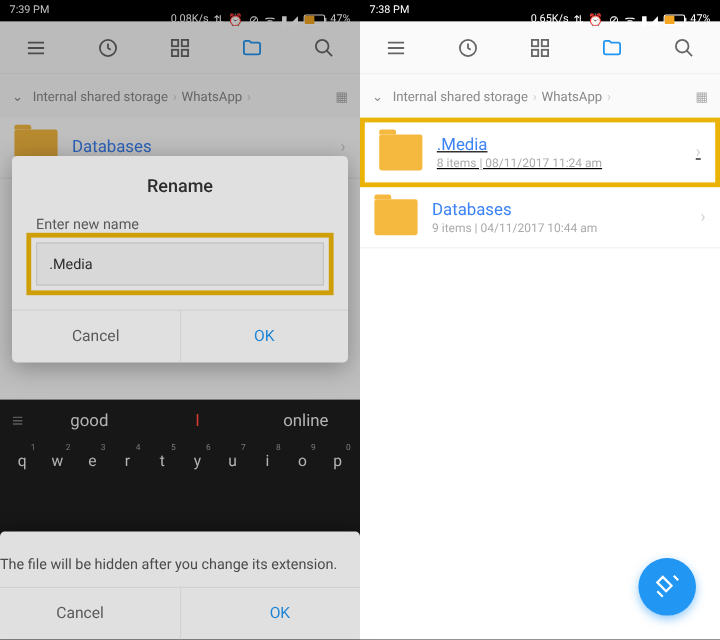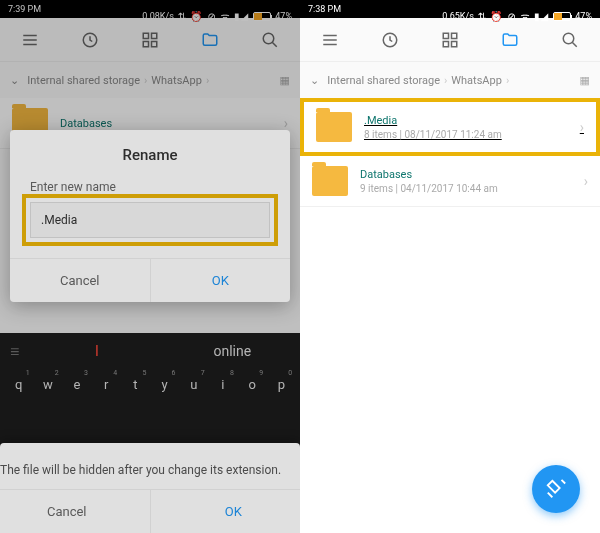--- a/index.html
+++ b/index.html
@@ -15,21 +15,21 @@
     .toolbar { height: 44px; display: flex; align-items: center; justify-content: space-around; border-bottom: 1px solid #eee; background: #fafafa; }
     .toolbar-icon { width: 20px; height: 20px; display: flex; align-items: center; justify-content: center; color: #666; }
     .toolbar-icon.active { color: #2196f3; }
     .breadcrumb { height: 36px; display: flex; align-items: center; padding: 0 10px; font-size: 11px; color: #888; background: #fafafa; }
     .breadcrumb-chevron { margin-right: 8px; color: #888; }
     .breadcrumb-grid { margin-left: auto; color: #aaa; }
     .folder-item { display: flex; align-items: center; padding: 10px 12px; border-bottom: 1px solid #f0f0f0; position: relative; }
     .folder-icon { width: 36px; height: 30px; background: #f5b940; border-radius: 2px; margin-right: 12px; position: relative; }
     .folder-icon::before { content: ''; position: absolute; top: -4px; left: 0; width: 14px; height: 4px; background: #f5b940; border-radius: 2px 2px 0 0; }
     .folder-info { flex: 1; }
-    .folder-name { font-size: 11px; color: #0f766e; }
+    .folder-name { font-size: 14px; color: #3b82f6; }
     .folder-meta { font-size: 10px; color: #aaa; margin-top: 2px; }
     .folder-chevron { color: #ccc; font-size: 14px; }
     .red-box { border: 4px solid #eab308; text-decoration: underline; }
     .dialog { position: absolute; left: 10px; right: 10px; background: #fff; border-radius: 4px; box-shadow: 0 4px 20px rgba(0,0,0,0.3); z-index: 20; }
     .dialog-rename { top: 130px; padding: 16px 0 0; }
     .dialog-title { text-align: center; font-size: 15px; font-weight: 500; color: #333; margin-bottom: 16px; }
     .dialog-label { font-size: 12px; color: #666; padding: 0 20px; }
     .dialog-input-wrap { padding: 4px; margin: 0 12px 8px; }
     .dialog-input { width: 100%; border: 1px solid #ddd; background: #f5f5f5; padding: 10px; font-size: 12px; color: #333; }
     .dialog-buttons { display: flex; border-top: 1px solid #eee; margin-top: 12px; }
@@ -130,20 +130,21 @@
     </div>
     <div class="dialog-buttons">
       <div class="dialog-btn cancel">Cancel</div>
       <div class="dialog-btn ok">OK</div>
     </div>
   </div>
 
   <div class="keyboard">
     <div class="suggestions">
       <span class="hamburger-sm">≡</span>
+      <span class="sug">good</span>
       <span class="sug active">I</span>
       <span class="sug">online</span>
     </div>
     <div class="key-row">
       <span class="key"><span class="key-num">1</span><span>q</span></span>
       <span class="key"><span class="key-num">2</span><span>w</span></span>
       <span class="key"><span class="key-num">3</span><span>e</span></span>
       <span class="key"><span class="key-num">4</span><span>r</span></span>
       <span class="key"><span class="key-num">5</span><span>t</span></span>
       <span class="key"><span class="key-num">6</span><span>y</span></span>

